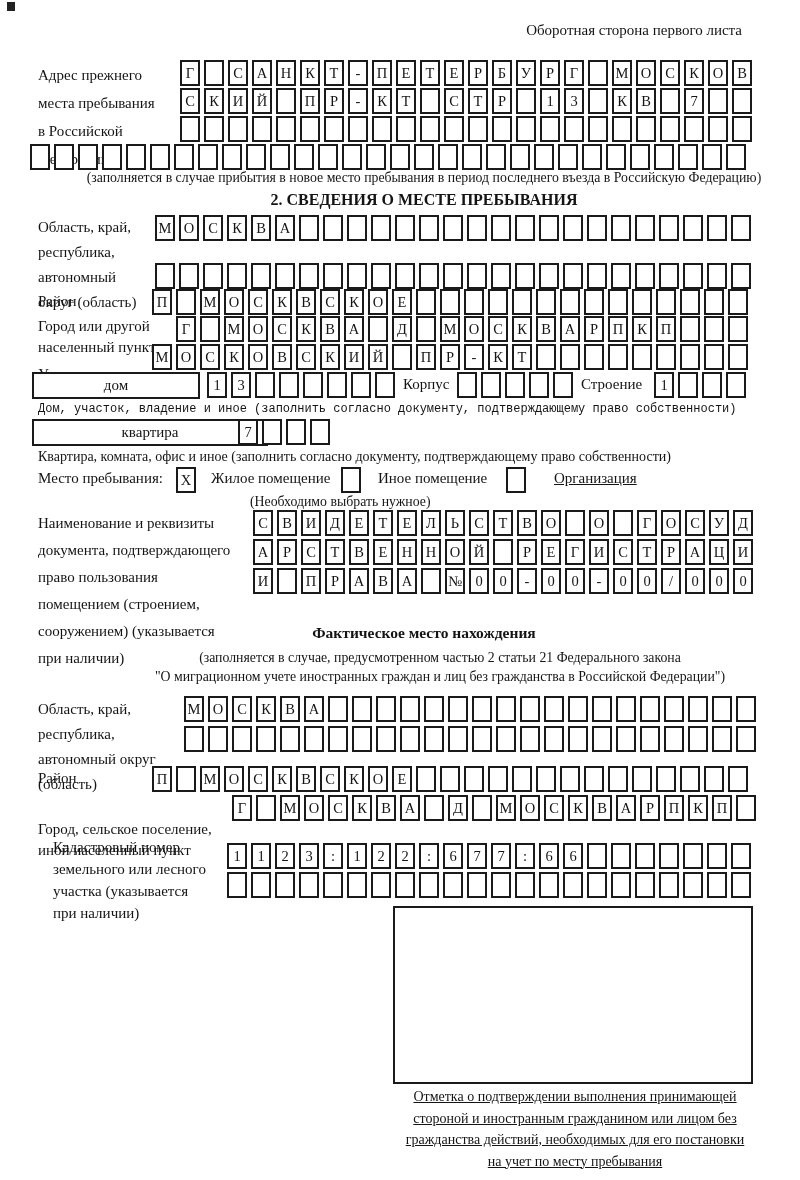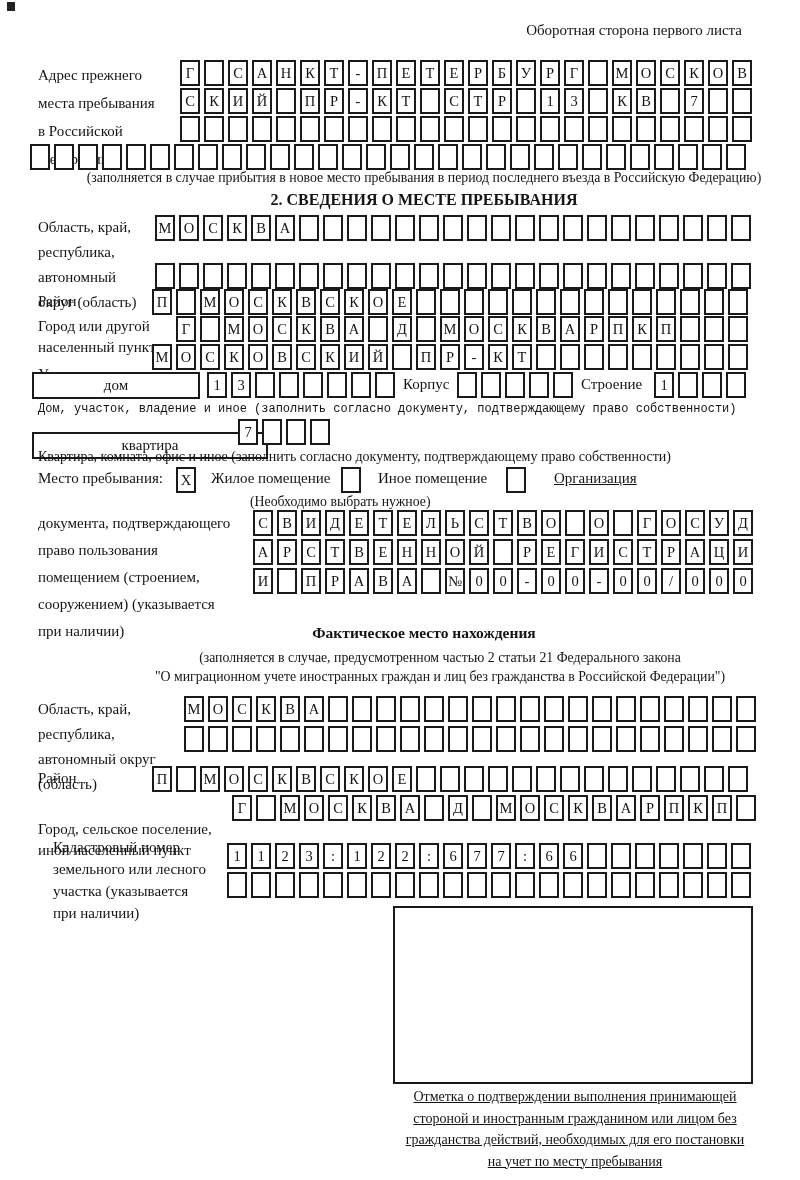--- a/index.html
+++ b/index.html
@@ -327,39 +327,40 @@
     </div>
   <div class="abs lbl" style="left:581px;top:376px;">Строение</div>
   <div class="cellrow" style="left:654px;top:372px;">
       <span class="cell">1</span>
       <span class="cell"></span>
       <span class="cell"></span>
       <span class="cell"></span>
     </div>
   <div class="abs" style="left:38px;top:402px;font-size:12px;font-family:Liberation Mono, monospace;">Дом, участок, владение и иное (заполнить согласно документу, подтверждающему право собственности)</div>
 
-  <div class="wide-box" style="left:32px;top:432px;width:236px;">квартира</div>
+  <div class="wide-box" style="left:32px;top:419px;width:236px;">квартира</div>
   <div class="cellrow" style="left:238px;top:419px;">
       <span class="cell">7</span>
       <span class="cell"></span>
       <span class="cell"></span>
       <span class="cell"></span>
     </div>
   <div class="abs" style="left:38px;top:449px;font-size:14px;">Квартира, комната, офис и иное (заполнить согласно документу, подтверждающему право собственности)</div>
 
   <div class="abs lbl" style="left:38px;top:470px;">Место пребывания:</div>
   <span class="cell abs" style="left:176px;top:467px;">X</span>
   <div class="abs lbl" style="left:211px;top:470px;">Жилое помещение</div>
   <span class="cell abs" style="left:341px;top:467px;"></span>
   <div class="abs lbl" style="left:378px;top:470px;">Иное помещение</div>
   <span class="cell abs" style="left:506px;top:467px;"></span>
   <div class="abs lbl" style="left:554px;top:470px;text-decoration:underline;">Организация</div>
   <div class="abs note" style="left:250px;top:494px;">(Необходимо выбрать нужное)</div>
 
   <div class="abs lbl lines lh27" style="left:38px;top:510px;">
+      <div>Наименование и реквизиты</div>
       <div>документа, подтверждающего</div>
       <div>право пользования</div>
       <div>помещением (строением,</div>
       <div>сооружением) (указывается</div>
       <div>при наличии)</div>
     </div>
   <div class="cellrow" style="left:253px;top:510px;">
       <span class="cell">С</span>
       <span class="cell">В</span>
       <span class="cell">И</span>

